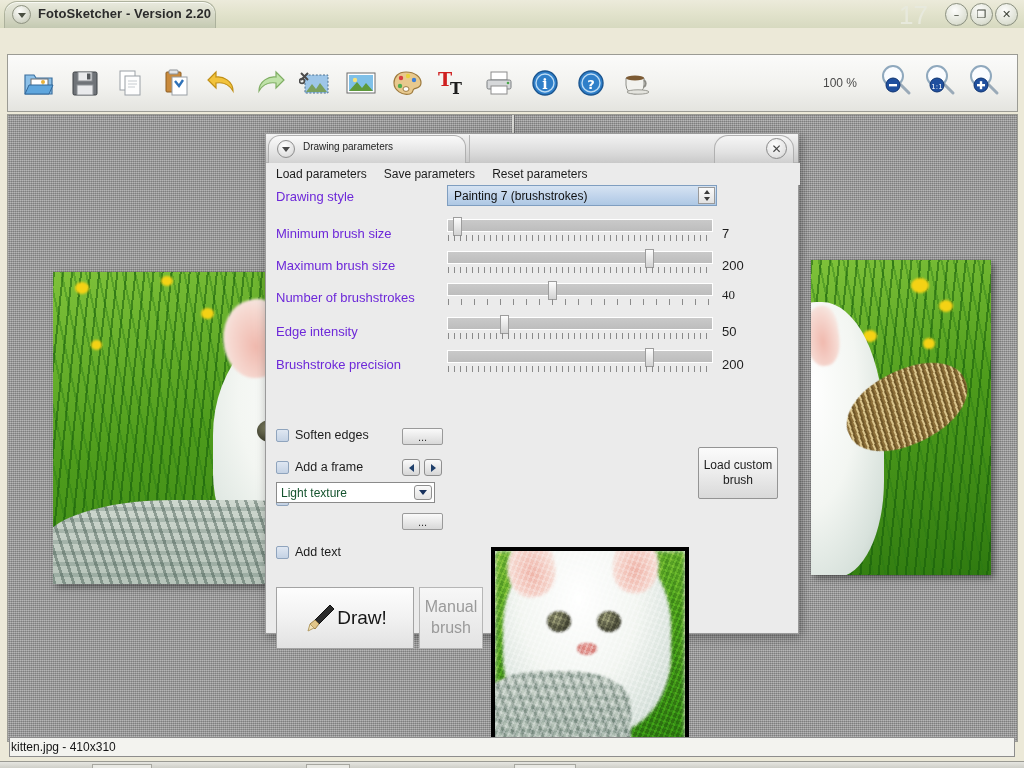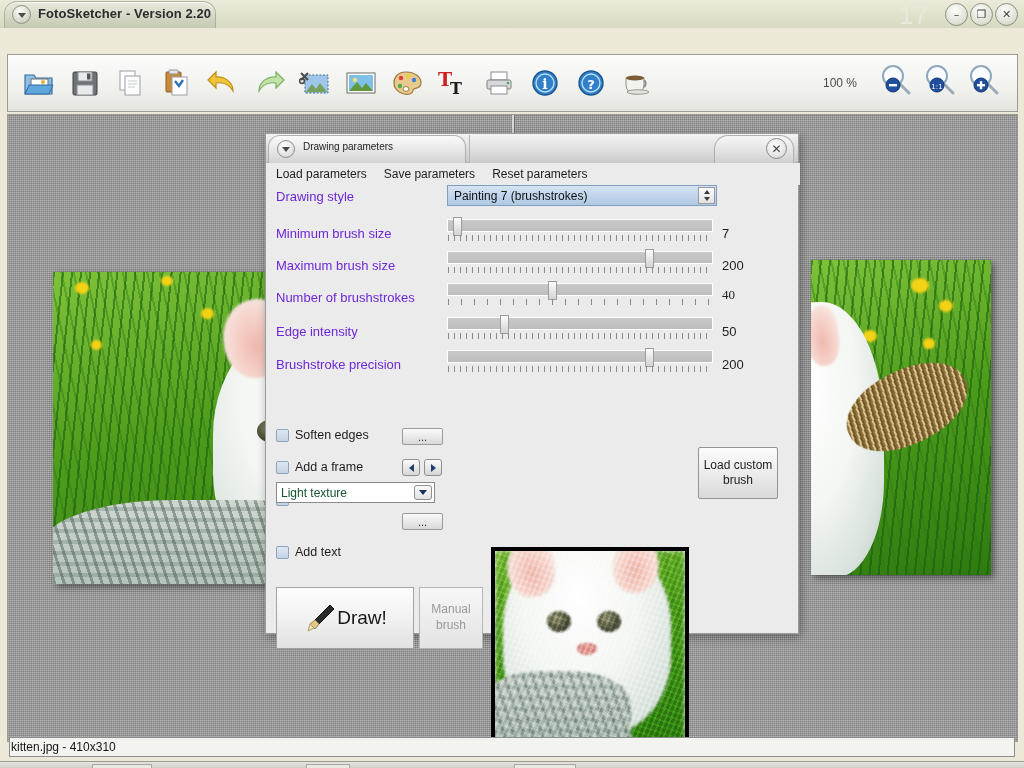--- a/index.html
+++ b/index.html
@@ -354,21 +354,21 @@
     background: linear-gradient(180deg,#fdfdfd,#f2f2f2 48%,#e2e2e2);
     border: 1px solid #a3a3a3;
     display: flex; align-items: center; justify-content: center; 
   }
   .draw-btn .lbl { font-size: 19px; color: #161616; }
   .manual-btn {
     position: absolute; left: 153px; top: 402px; width: 64px; height: 62px;
     background: linear-gradient(180deg,#f7f7f7,#ededed 50%,#e3e3e3);
     border: 1px solid #b6b6b6;
     display: flex; align-items: center; justify-content: center;
-    font-size: 12px; color: #9a9a9a; text-align: center; line-height: 1.3;
+    font-size: 16px; color: #9a9a9a; text-align: center; line-height: 1.3;
   }
 
   
   .statusbar {
     position: absolute; left: 9px; bottom: 4px; width: 1006px; height: 20px;
     background: #f3f3ef; border: 1px solid #8d8d8d;
     display: flex; align-items: center; padding-left: 1px;
   }
   .statusbar span { font-size: 12px; color: #141414; }
 

